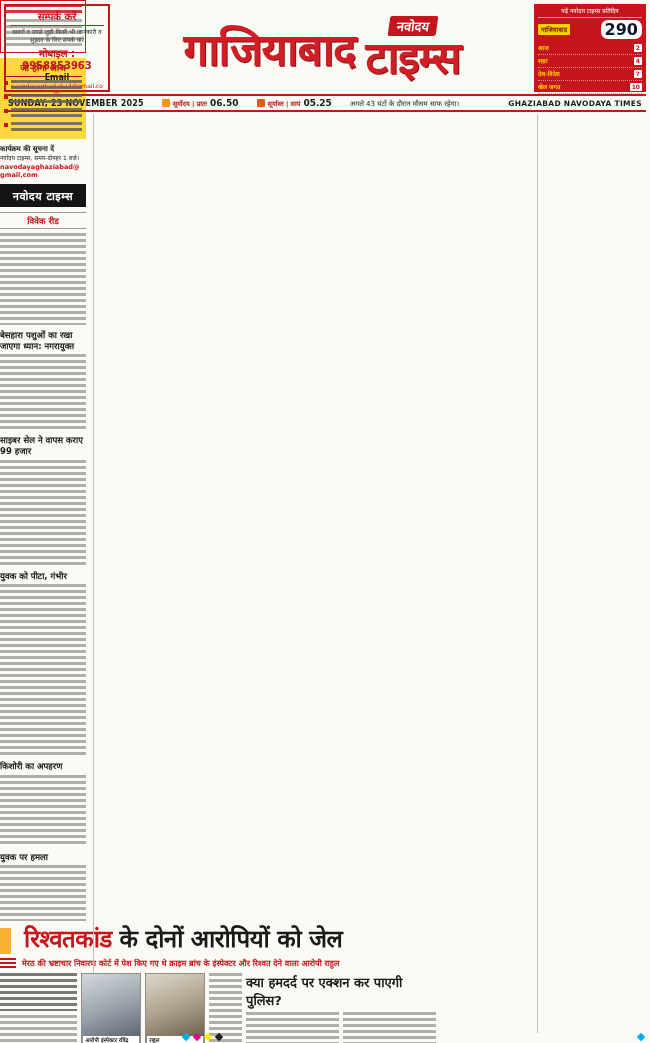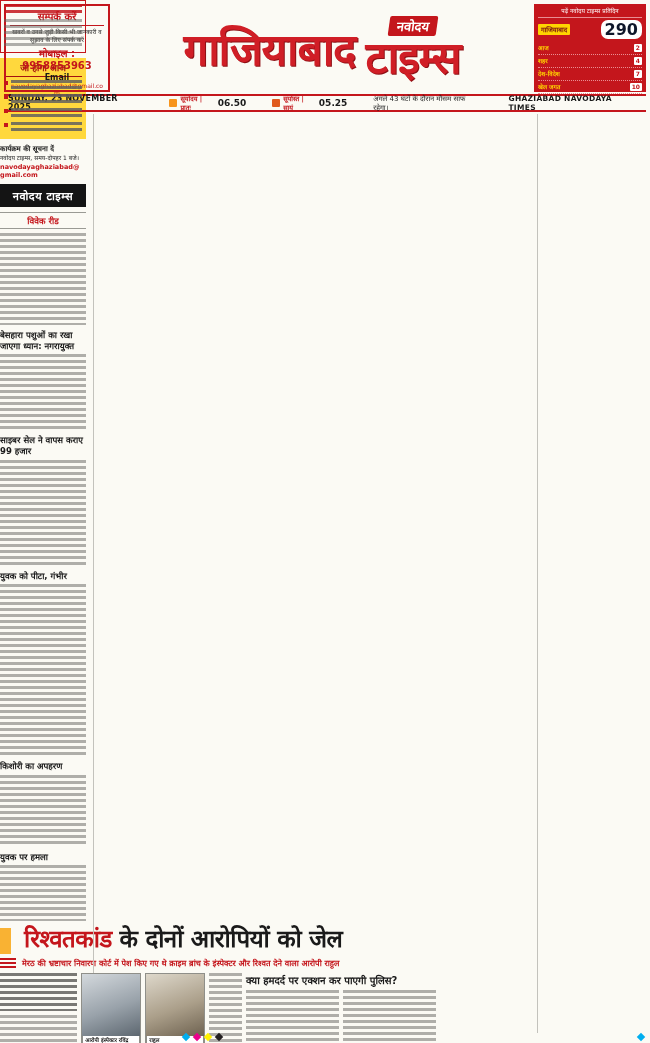--- a/index.html
+++ b/index.html
@@ -30,21 +30,21 @@
   .panel{width:112px;background:#c4161c;color:#fff;padding:3px 4px;font-size:6px}
   .p-tag{text-align:center;border-bottom:1px solid #e98e92;padding-bottom:2px;margin-bottom:2px}
   .p-row1{display:flex;align-items:center;justify-content:space-between;margin-bottom:3px}
   .chip-y{background:#ffd400;color:#7a1013;font-weight:bold;font-size:6.5px;padding:1px 3px;border-radius:1px}
   .p-issue{background:#fff;color:#0f172a;font-weight:800;font-size:16px;padding:0 4px;border-radius:7px}
   .p-row{display:flex;justify-content:space-between;border-bottom:1px dotted #e98e92;padding:2px 0}
   .p-lab{color:#ffd400;font-weight:bold}
   .p-pg{background:#fff;color:#c4161c;font-weight:bold;padding:0 2px;border-radius:1px}
 
   
-  .datebar{left:4px;top:94px;width:642px;height:18px;border-top:2px solid #c4161c;border-bottom:2px solid #c4161c;display:flex;align-items:center;gap:26px;padding:0 4px;font-size:7px}
+  .datebar{left:4px;top:94px;width:642px;height:18px;border-top:2px solid #c4161c;border-bottom:2px solid #c4161c;display:flex;align-items:center;gap:18px;padding:0 4px;font-size:7px}
   .db-date{font-weight:bold;font-size:8px;letter-spacing:.2px}
   .db-item{display:flex;align-items:center;gap:3px}
   .sun-icon{width:8px;height:8px;background:#f7941d;display:inline-block;border-radius:1px}
   .moon-icon{width:8px;height:8px;background:#e05a1e;display:inline-block;border-radius:1px}
   .db-lab{color:#c4161c;font-size:6.5px;font-weight:bold}
   .db-time{font-weight:800;font-size:9px}
   .db-weather{font-size:7px}
   .db-ed{margin-left:auto;font-weight:800;font-size:7.5px;letter-spacing:.3px}
 
   
@@ -75,21 +75,21 @@
   .lead-head{display:flex;align-items:flex-end;gap:13px}
   .deco-y{width:11px;height:26px;background:#f9b233;flex:none}
   .h1{font-size:24px;font-weight:800;letter-spacing:-.5px;white-space:nowrap}
   .lead-sub{display:flex;align-items:center;gap:6px;margin:3px 0 5px}
   .squig{width:16px;height:10px;flex:none;background:repeating-linear-gradient(to bottom,#c4161c 0 2px,transparent 2px 4px)}
   .lead-sub-text{color:#c4161c;font-weight:bold;font-size:8px;white-space:nowrap}
   .lead-body{display:flex;gap:4px;position:relative}
   .duo{display:flex;gap:4px}
   .duo .photo{width:60px}
   .duo .ph-img{height:62px}
-  .qhead{font-weight:800;font-size:10px;margin-bottom:3px}
+  .qhead{font-weight:800;font-size:13px;margin-bottom:3px}
   .q-cols{display:flex;gap:4px}
 
   
   .regs{position:absolute;left:183px;top:1034px;display:flex;gap:5px}
   .diam{width:6px;height:6px;transform:rotate(45deg)}
   .reg-right{position:absolute;left:638px;top:1034px}
 </style>
 </head>
 <body>
 

